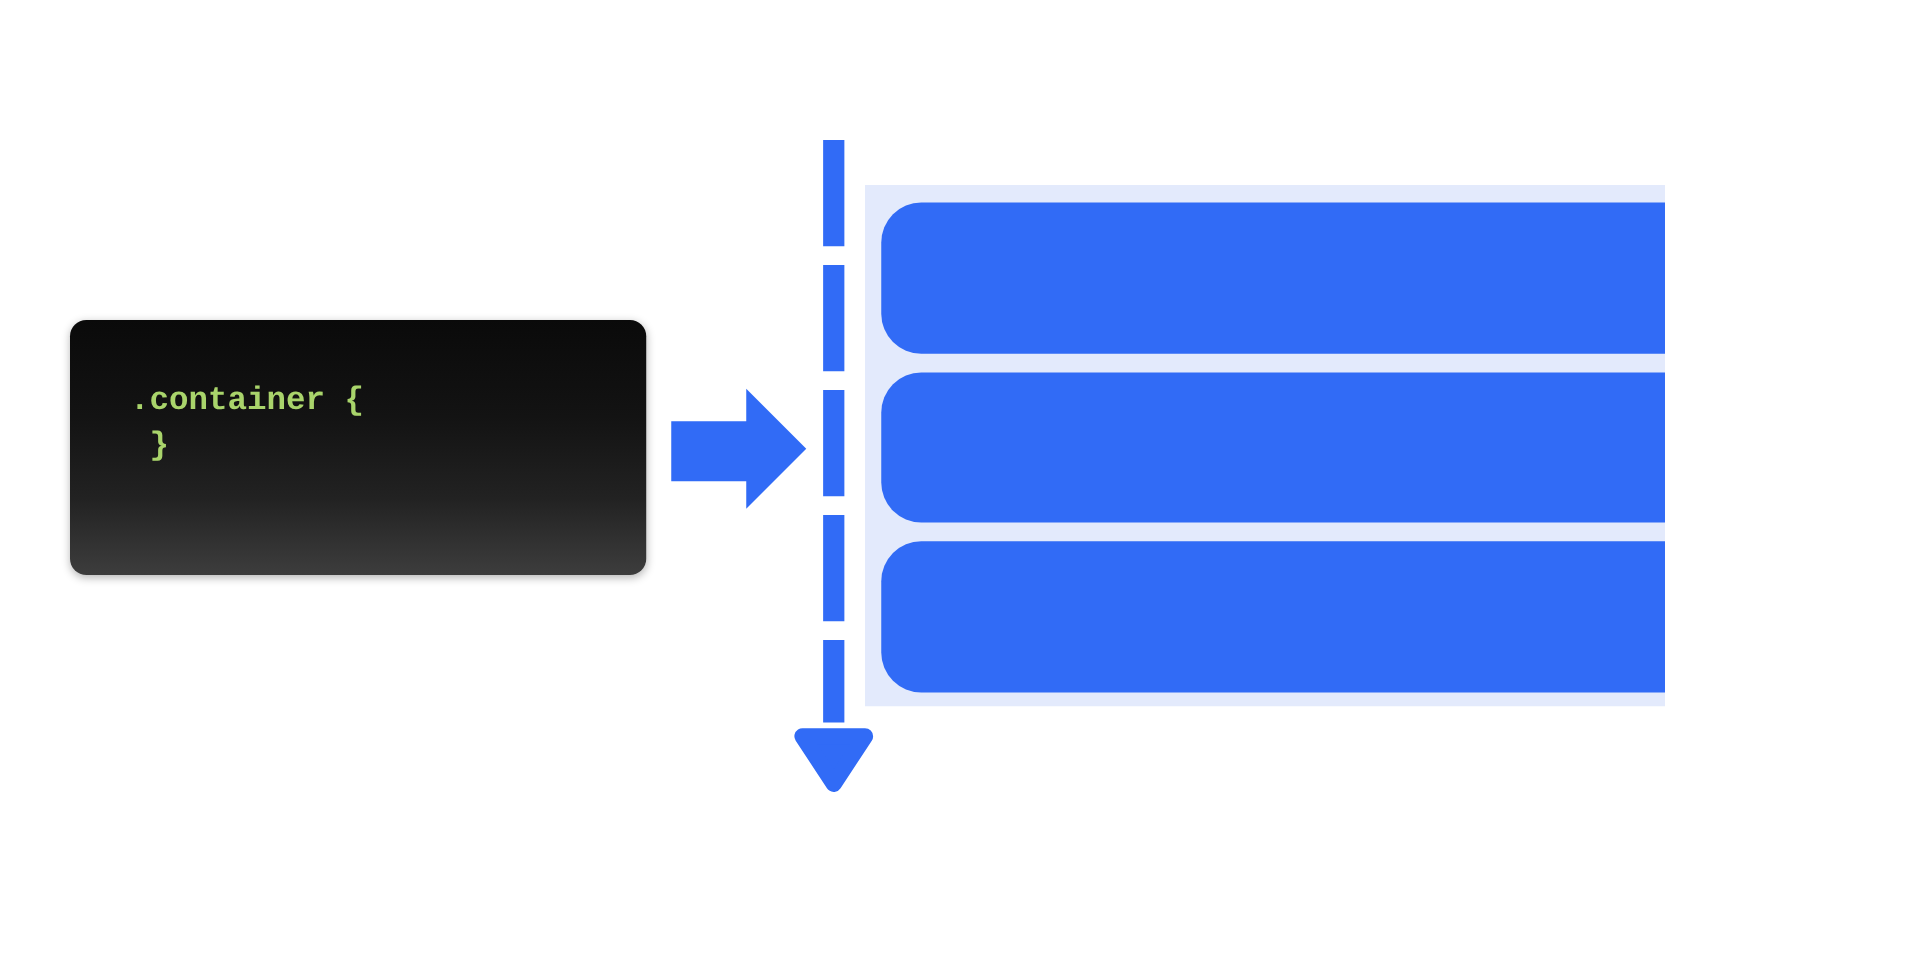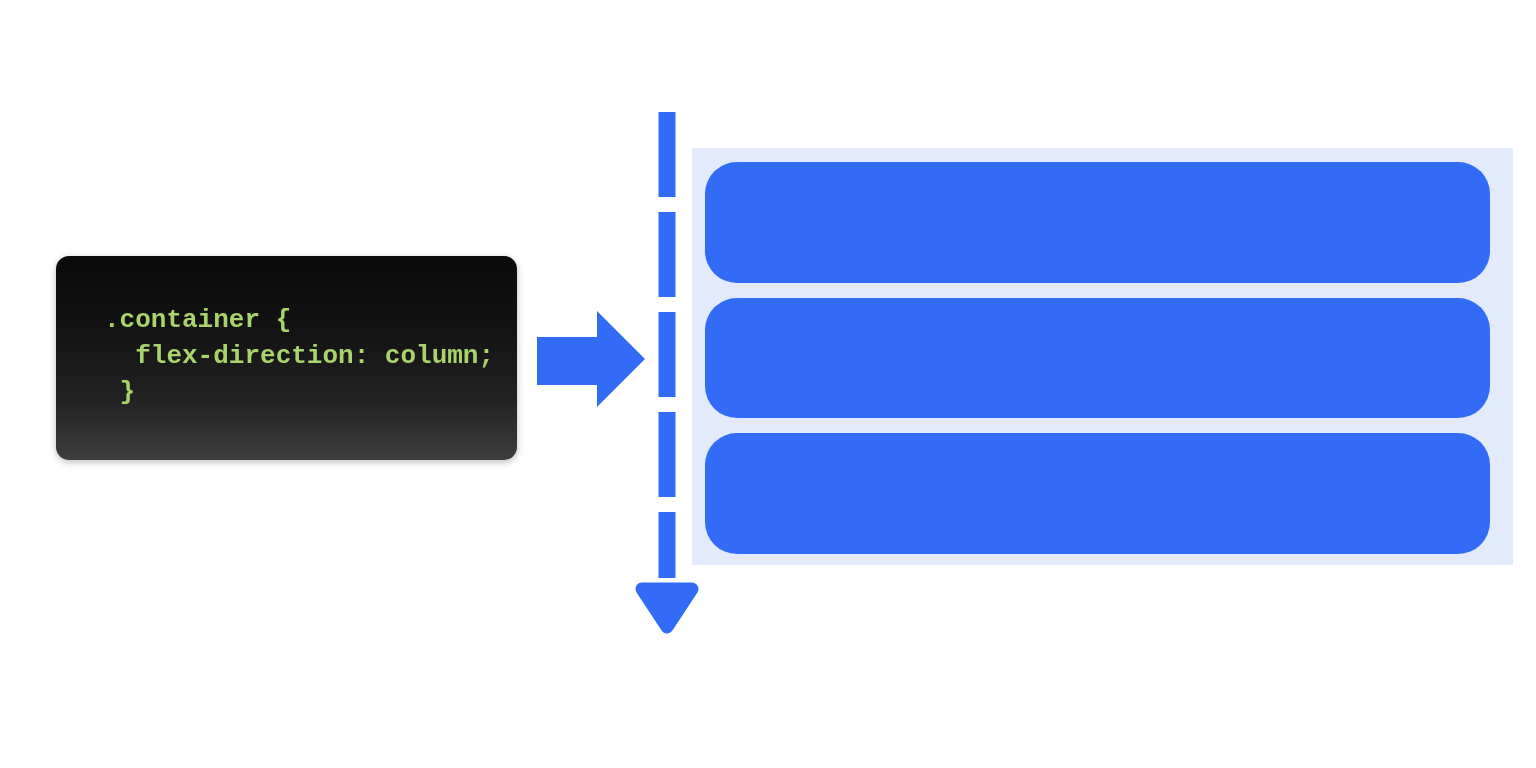--- a/index.html
+++ b/index.html
@@ -3,21 +3,21 @@
 <meta charset="utf-8">
 <style>
   html, body {
     margin: 0;
     padding: 0;
     background: #ffffff;
     font-family: "Liberation Sans", sans-serif;
   }
   .canvas {
     position: relative;
-    width: 1536px;
+    width: 1332px;
     height: 768px;
     background: #ffffff;
     overflow: hidden;
   }
 
   
   .code-block {
     position: absolute;
     left: 56px;
     top: 256px;
@@ -70,21 +70,20 @@
     border-radius: 32px;
   }
 </style>
 </head>
 <body>
 
 <div class="canvas">
 
   <div class="code-block">
     <div class="code-line">.container {</div>
-    <div class="code-line">  flex-direction: column;</div>
     <div class="code-line"> }</div>
   </div>
 
   <svg class="arrow-layer" viewBox="0 0 1536 768" xmlns="http://www.w3.org/2000/svg">
 
     <polygon class="arrow-fill" points="537,337 597,337 597,311 645,359 597,407 597,385 537,385" fill="#316bf6"></polygon>
 
     <line class="arrow-stroke" x1="667" y1="112" x2="667" y2="578" stroke-width="17" stroke-dasharray="85 15" stroke="#316bf6"></line>
 
     <path class="arrow-fill arrow-stroke" d="M 642 589 L 692 589 L 667 627 Z" stroke-width="13" stroke-linejoin="round" fill="#316bf6" stroke="#316bf6"></path>

